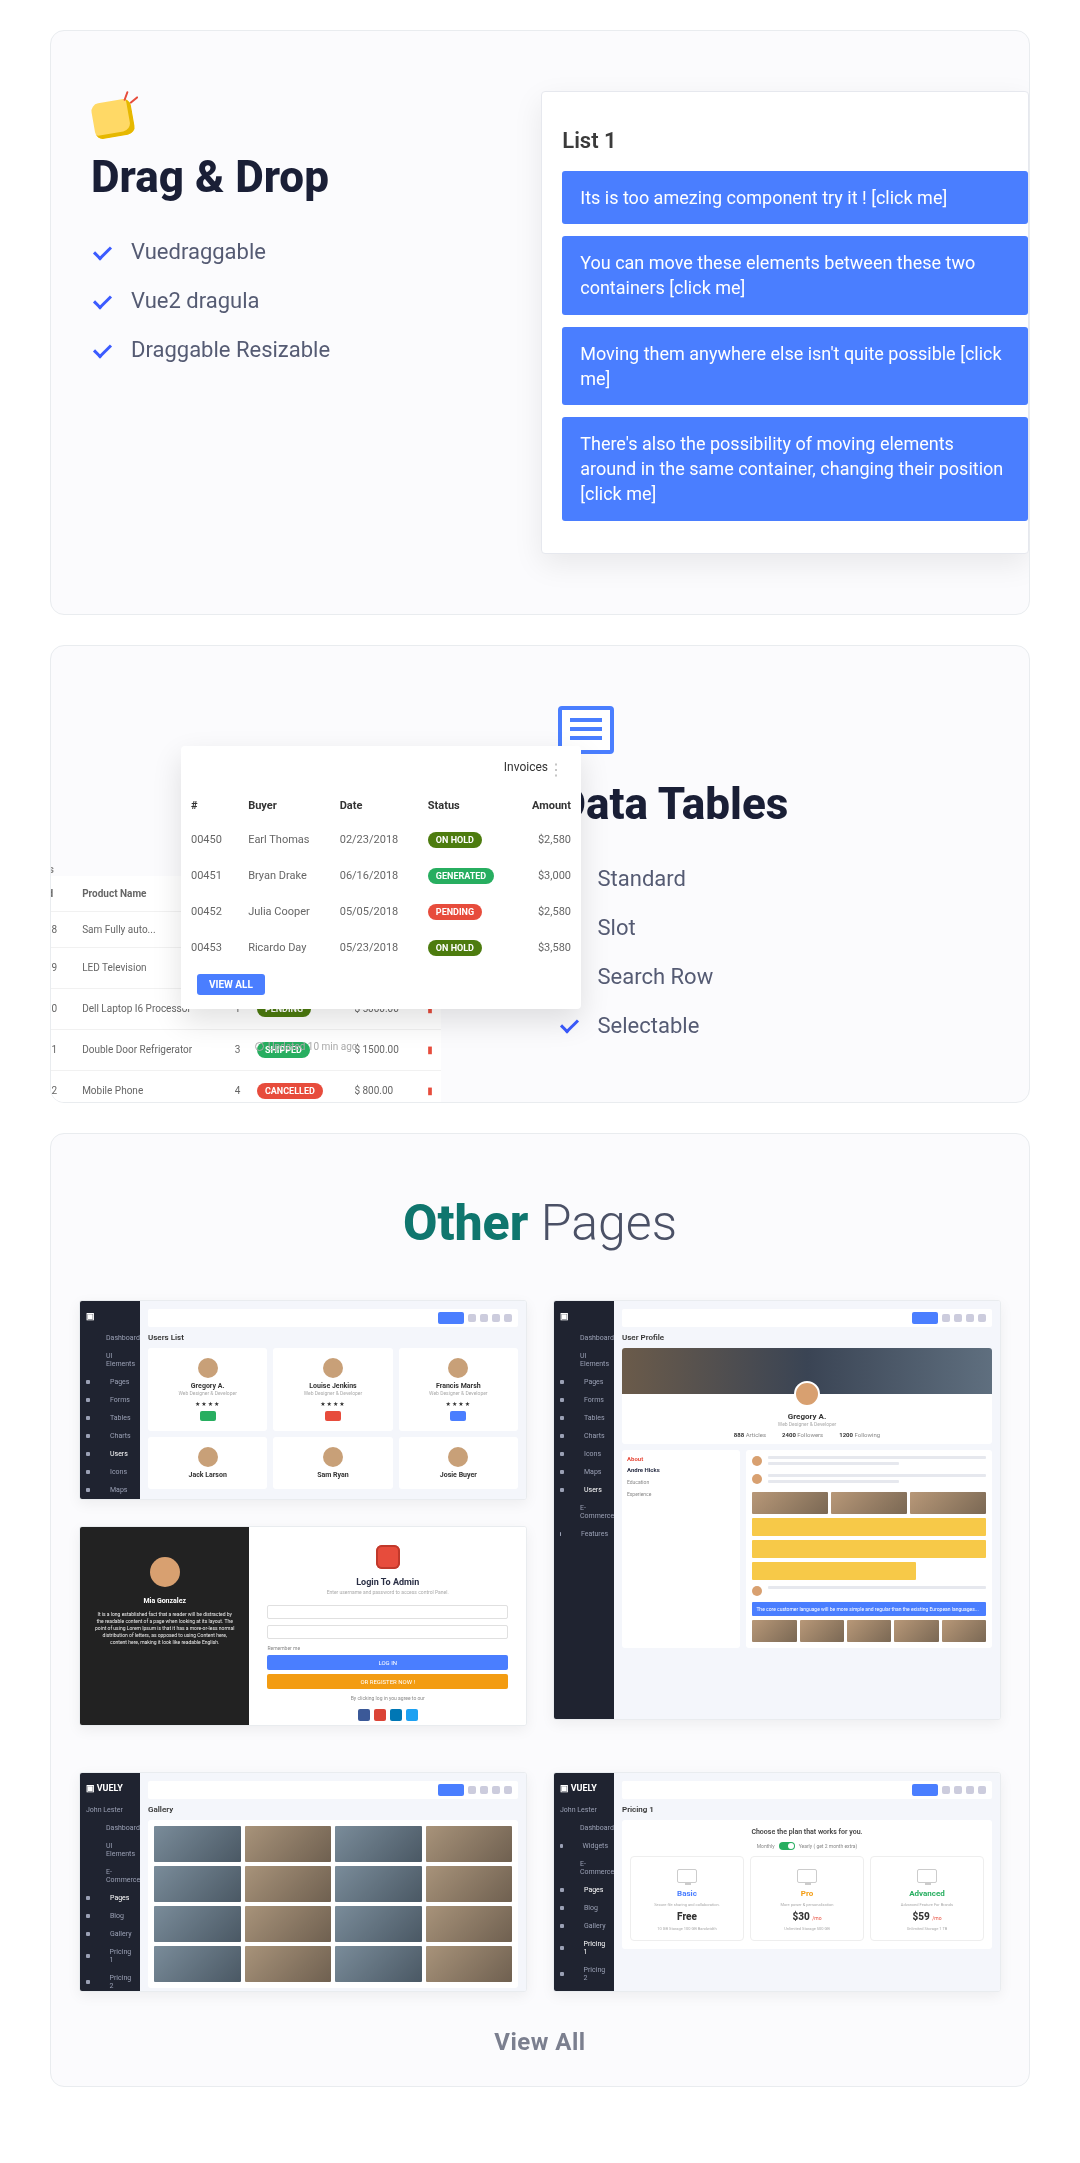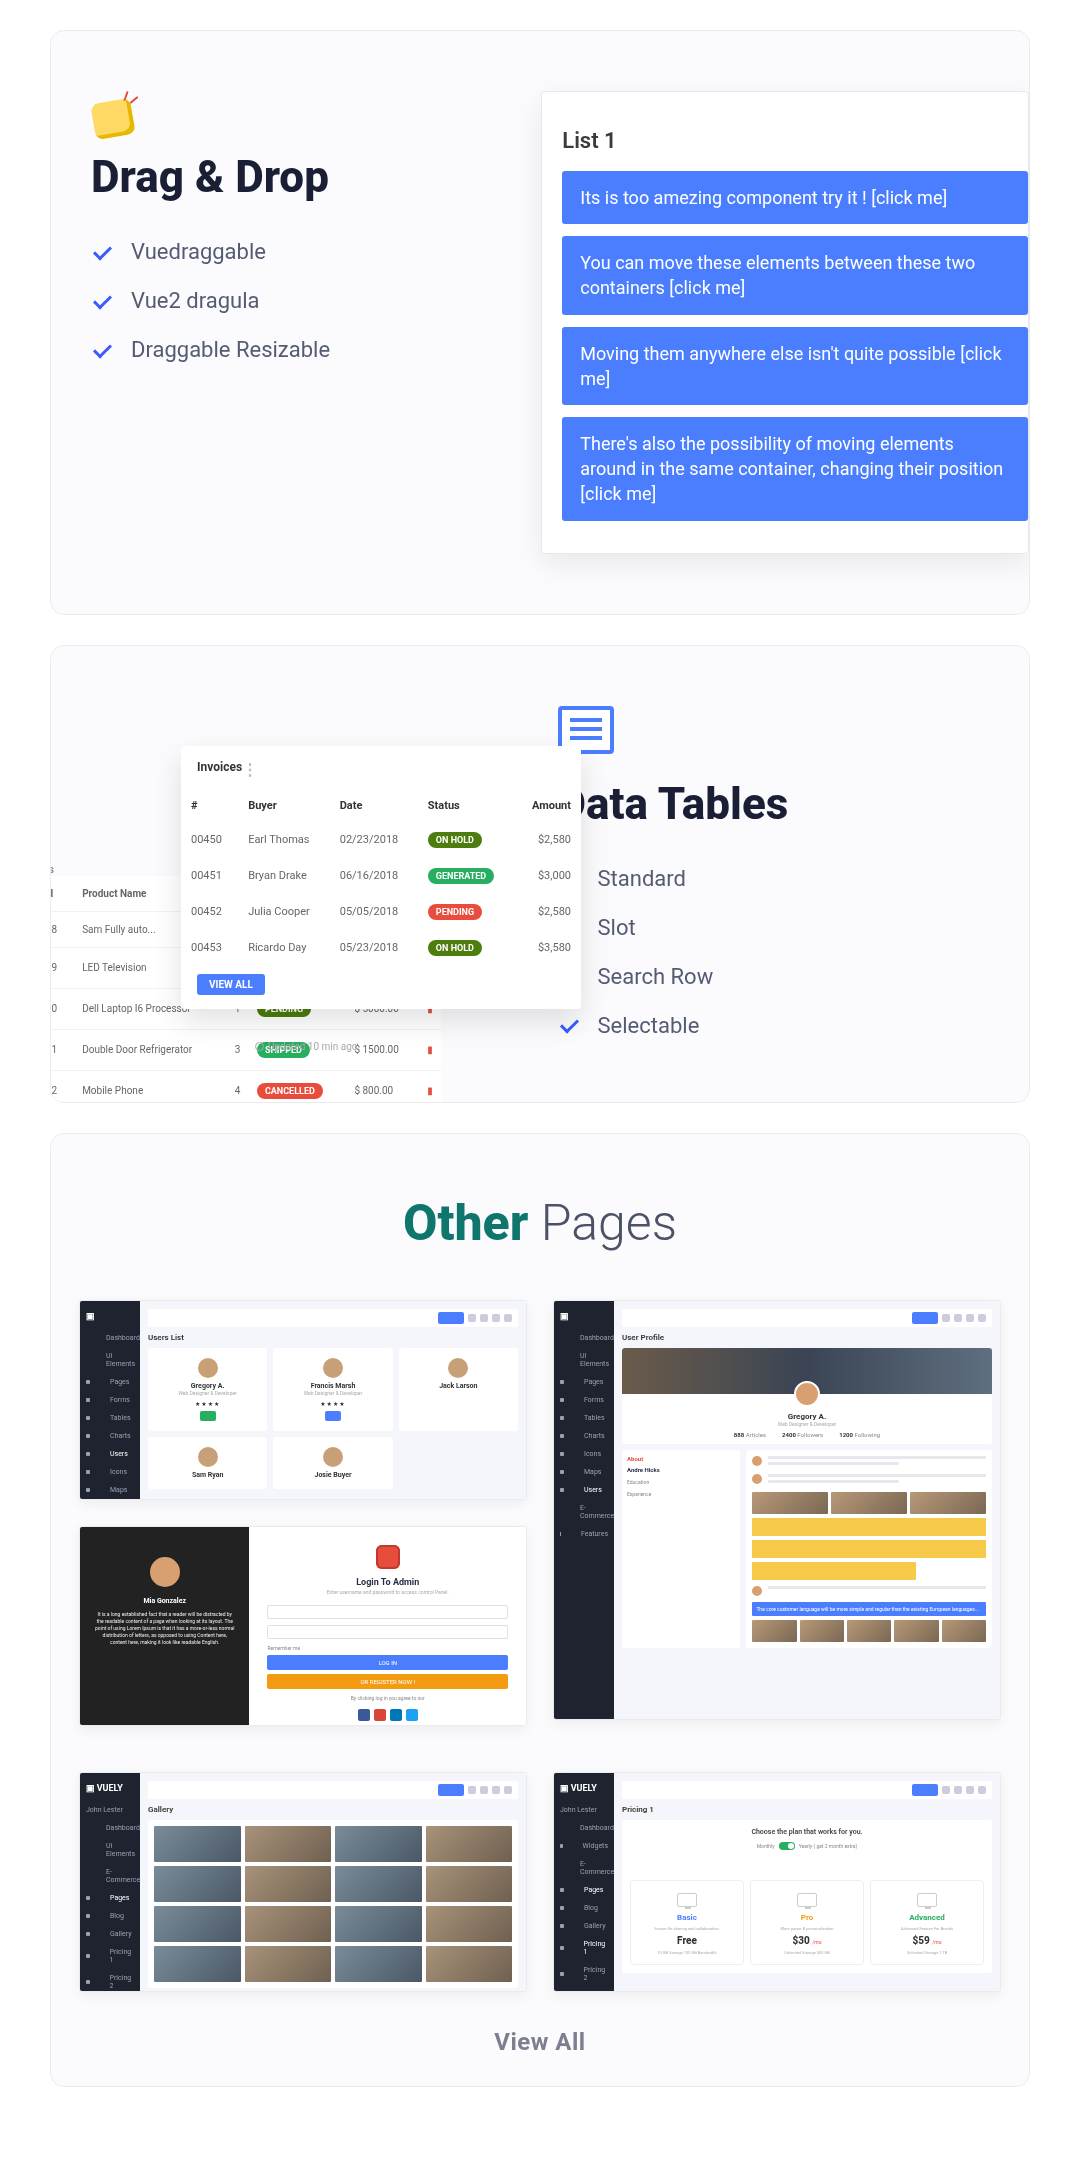--- a/index.html
+++ b/index.html
@@ -69,21 +69,21 @@
 .table-icon { width: 56px; height: 48px; border: 4px solid #4a7eff; border-radius: 4px; position: relative; margin-bottom: 24px; background:#fff;}
 .table-icon::before { content:""; position:absolute; top:8px; left:8px; right:8px; height:4px; background:#4a7eff; box-shadow: 0 9px 0 #4a7eff, 0 18px 0 #4a7eff;}
 .dt-left { width: 54%; position: relative; padding: 20px 20px 20px 0; }
 
 
 .invoice-card {
   position: absolute; top: 60px; left: 130px; width: 400px;
   background: #fff; border-radius: 4px; box-shadow: 0 12px 30px rgba(0,0,0,0.12);
   padding: 14px 0 14px 0; font-size: 12px; z-index: 10;
 }
-.invoice-card .hdr { display:flex; justify-content:flex-start; padding: 0 16px 10px; font-weight:700; color:#333;}
+.invoice-card .hdr { display:flex; justify-content:flex-end; padding: 0 16px 10px; font-weight:400; color:#333;}
 .invoice-card .dots { color:#bbb; font-size: 16px; letter-spacing: 1px;}
 .invoice-card table { width: 100%; border-collapse: collapse; font-size: 11px;}
 .invoice-card th, .invoice-card td { padding: 10px 10px; text-align: left; color:#666;}
 .invoice-card th { font-weight: 700; color:#333;}
 .invoice-card td.amt, .invoice-card th.amt { text-align: right;}
 .badge { display:inline-block; font-size:9px; font-weight:700; color:#fff; padding:3px 8px; border-radius:10px; text-transform: uppercase;}
 .b-orange{background:#4d7c0f;} .b-green{background:#27ae60;} .b-red{background:#e74c3c;}
 .viewall-btn { display:inline-block; margin: 8px 16px 0; font-size:10px; font-weight:700; color:#fff; background:#4a7eff; padding:5px 12px; border-radius:3px;}
 
 
@@ -168,21 +168,21 @@
 .gph{height:36px;background:linear-gradient(135deg,#a8937a,#6f6050);border-radius:1px;}
 .gph:nth-child(odd){background:linear-gradient(135deg,#7a8c9a,#4a5864);}
 
 
 .pricing-wrap{background:#fff;padding:8px;border-radius:3px;}
 .pricing-title{text-align:center;font-size:7px;font-weight:600;color:#444;}
 .toggle{display:flex;justify-content:center;align-items:center;gap:4px;font-size:5px;color:#888;margin:6px 0;}
 .toggle .sw{width:16px;height:8px;background:#27ae60;border-radius:4px;position:relative;}
 .toggle .sw::after{content:"";position:absolute;right:1px;top:1px;width:6px;height:6px;background:#fff;border-radius:50%;}
 .plans{display:flex;gap:6px;}
-.plan{flex:1;border:1px solid #eee;border-radius:4px;padding:8px 4px;text-align:center;margin-top:24px;}
+.plan{flex:1;border:1px solid #eee;border-radius:4px;padding:8px 4px;text-align:center;}
 .plan .ic{width:20px;height:14px;border:1px solid #ccc;border-radius:2px;margin:4px auto 6px;position:relative;}
 .plan .ic::after{content:"";position:absolute;bottom:-3px;left:7px;width:6px;height:2px;background:#ccc;}
 .plan .pn{font-size:8px;font-weight:700;}
 .plan.basic .pn{color:#4a7eff;}
 .plan.pro .pn{color:#f39c12;}
 .plan.adv .pn{color:#27ae60;}
 .plan .desc{font-size:4px;color:#aaa;margin:4px 0;}
 .plan .price{font-size:10px;font-weight:800;color:#333;}
 .plan .price .per{font-size:5px;font-weight:400;color:#e74c3c;}
 .plan .feat{font-size:4px;color:#aaa;margin-top:4px;line-height:1.6;}
@@ -406,20 +406,21 @@
             <div class="spacer"></div>
             <div class="pbtn"></div>
             <div class="ic"></div>
             <div class="ic"></div>
             <div class="ic"></div>
             <div class="ic"></div>
           </div>
         <div style="font-size:8px;font-weight:600;color:#333;margin:4px 0 6px;">Users List</div>
         <div class="card3">
           <div class="ucard"><div class="av"></div><div class="nm">Gregory A.</div><div class="rl">Web Designer &amp; Developer</div><div class="row-rate">★★★★</div><span class="tag tg-g">&nbsp;&nbsp;&nbsp;</span></div>
+          <div class="ucard"><div class="av"></div><div class="nm">Louise Jenkins</div><div class="rl">Web Designer &amp; Developer</div><div class="row-rate">★★★★</div><span class="tag tg-r">&nbsp;&nbsp;&nbsp;</span></div>
           <div class="ucard"><div class="av"></div><div class="nm">Francis Marsh</div><div class="rl">Web Designer &amp; Developer</div><div class="row-rate">★★★★</div><span class="tag tg-b">&nbsp;&nbsp;&nbsp;</span></div>
           <div class="ucard">
               <div class="av"></div>
               <div class="nm">Jack Larson</div>
             </div>
           <div class="ucard">
               <div class="av"></div>
               <div class="nm">Sam Ryan</div>
             </div>
           <div class="ucard">

